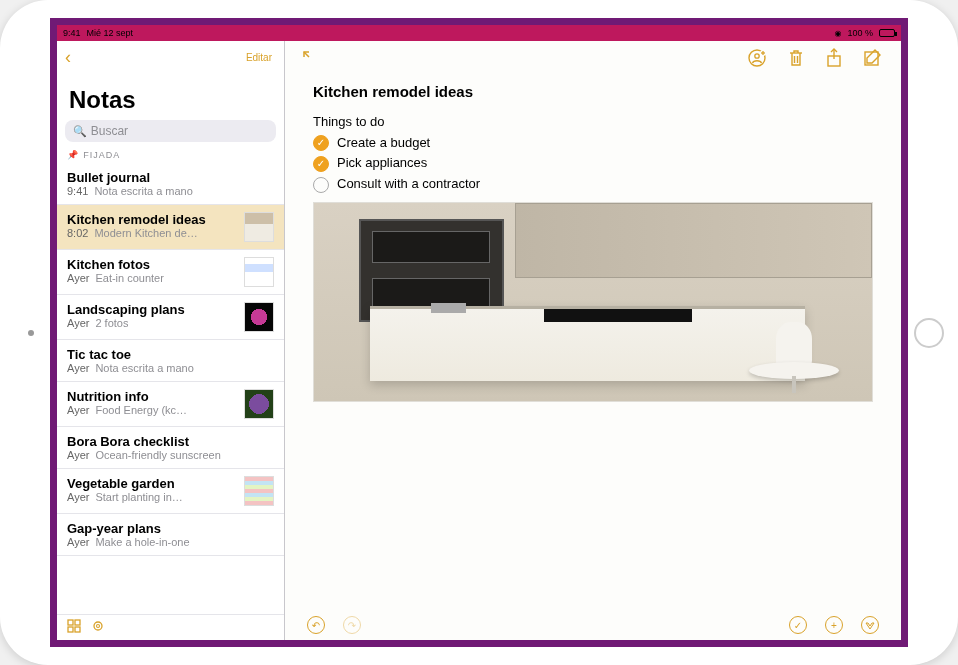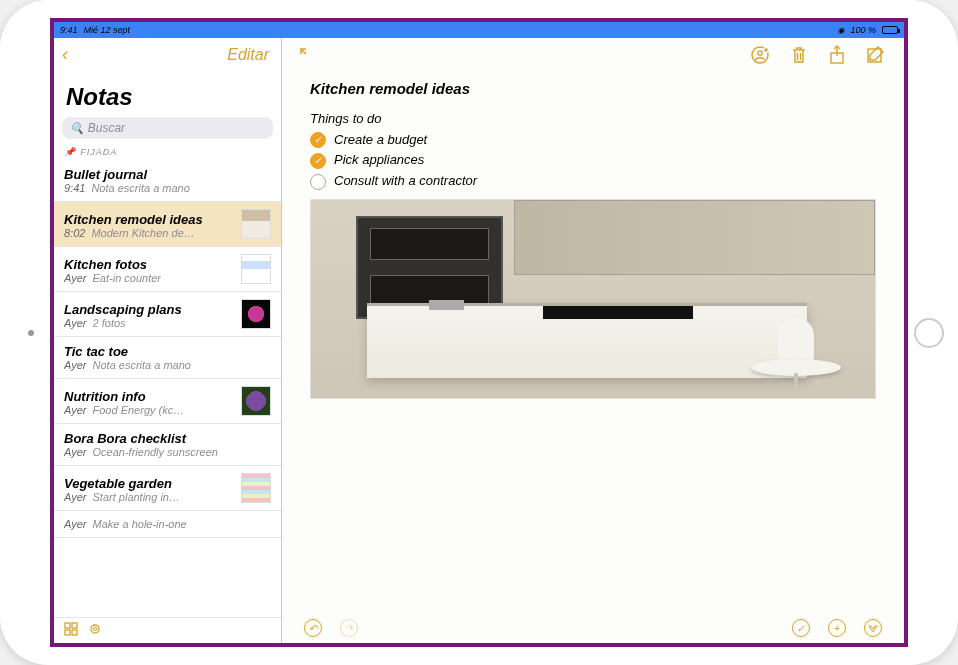--- a/index.html
+++ b/index.html
@@ -37,26 +37,25 @@
     left: 28px;
     top: 50%;
     transform: translateY(-50%);
     width: 6px;
     height: 6px;
     background: #999;
     border-radius: 50%;
   }
   .screen {
     flex: 1;
-    border: 4px solid #701a75;
-    background: #3b82f6;
+    border: 7px solid #701a75;
+    background: #be185d;
     display: flex;
     flex-direction: column;
     overflow: hidden;
-    font-style: italic;
   }
   .status-bar {
     height: 16px;
     display: flex;
     justify-content: space-between;
     font-size: 9px;
     padding: 2px 6px;
     color: #000;
     align-items: center;
   }
@@ -104,21 +103,21 @@
     align-items: center;
     padding: 6px 12px 2px 8px;
   }
   .chevron {
     color: #d9a22a;
     font-size: 18px;
     font-weight: 300;
   }
   .edit-link {
     color: #d9a22a;
-    font-size: 16px;
+    font-size: 10px;
   }
   .sidebar-title {
     font-size: 24px;
     font-weight: 700;
     padding: 0 12px 6px 12px;
     margin-top: 16px;
   }
   .search-box {
     margin: 0 8px 4px 8px;
     background: #ecebf1;
@@ -142,21 +141,21 @@
   .pinned-sep .pin { color: #8e8e93; font-size: 9px; }
   .notes-list {
     flex: 1;
     overflow: hidden;
   }
   .note-row {
     padding: 7px 10px;
     border-bottom: 1px solid #e5e5ea;
     display: flex;
     justify-content: space-between;
-    align-items: flex-end;
+    align-items: flex-start;
   }
   .note-row.selected { background: #f4e4bf; }
   .note-row .txt { flex: 1; overflow: hidden; }
   .note-title { font-size: 13px; font-weight: 600; white-space: nowrap; overflow: hidden; text-overflow: ellipsis;}
   .note-meta { font-size: 11px; color: #8e8e93; display: flex; gap: 6px; white-space: nowrap; overflow: hidden; }
   .note-meta .time { color: #666; }
   .note-meta .preview { overflow: hidden; text-overflow: ellipsis; }
   .thumb {
     width: 30px; height: 30px;
     margin-left: 6px;
@@ -392,20 +391,21 @@
                 <div class="note-title">Vegetable garden</div>
                 <div class="note-meta">
                   <span class="time">Ayer</span>
                   <span class="preview">Start planting in…</span>
                 </div>
               </div>
               <div class="thumb plan"></div>
             </div>
             <div class="note-row">
               <div class="txt">
+                <div class="note-title">Gap-year plans</div>
                 <div class="note-meta">
                   <span class="time">Ayer</span>
                   <span class="preview">Make a hole-in-one</span>
                 </div>
               </div>
             </div>
           </div>
         <div class="sidebar-bottom">
           <span class="ic">
             <svg width="14" height="14" viewBox="0 0 14 14">

